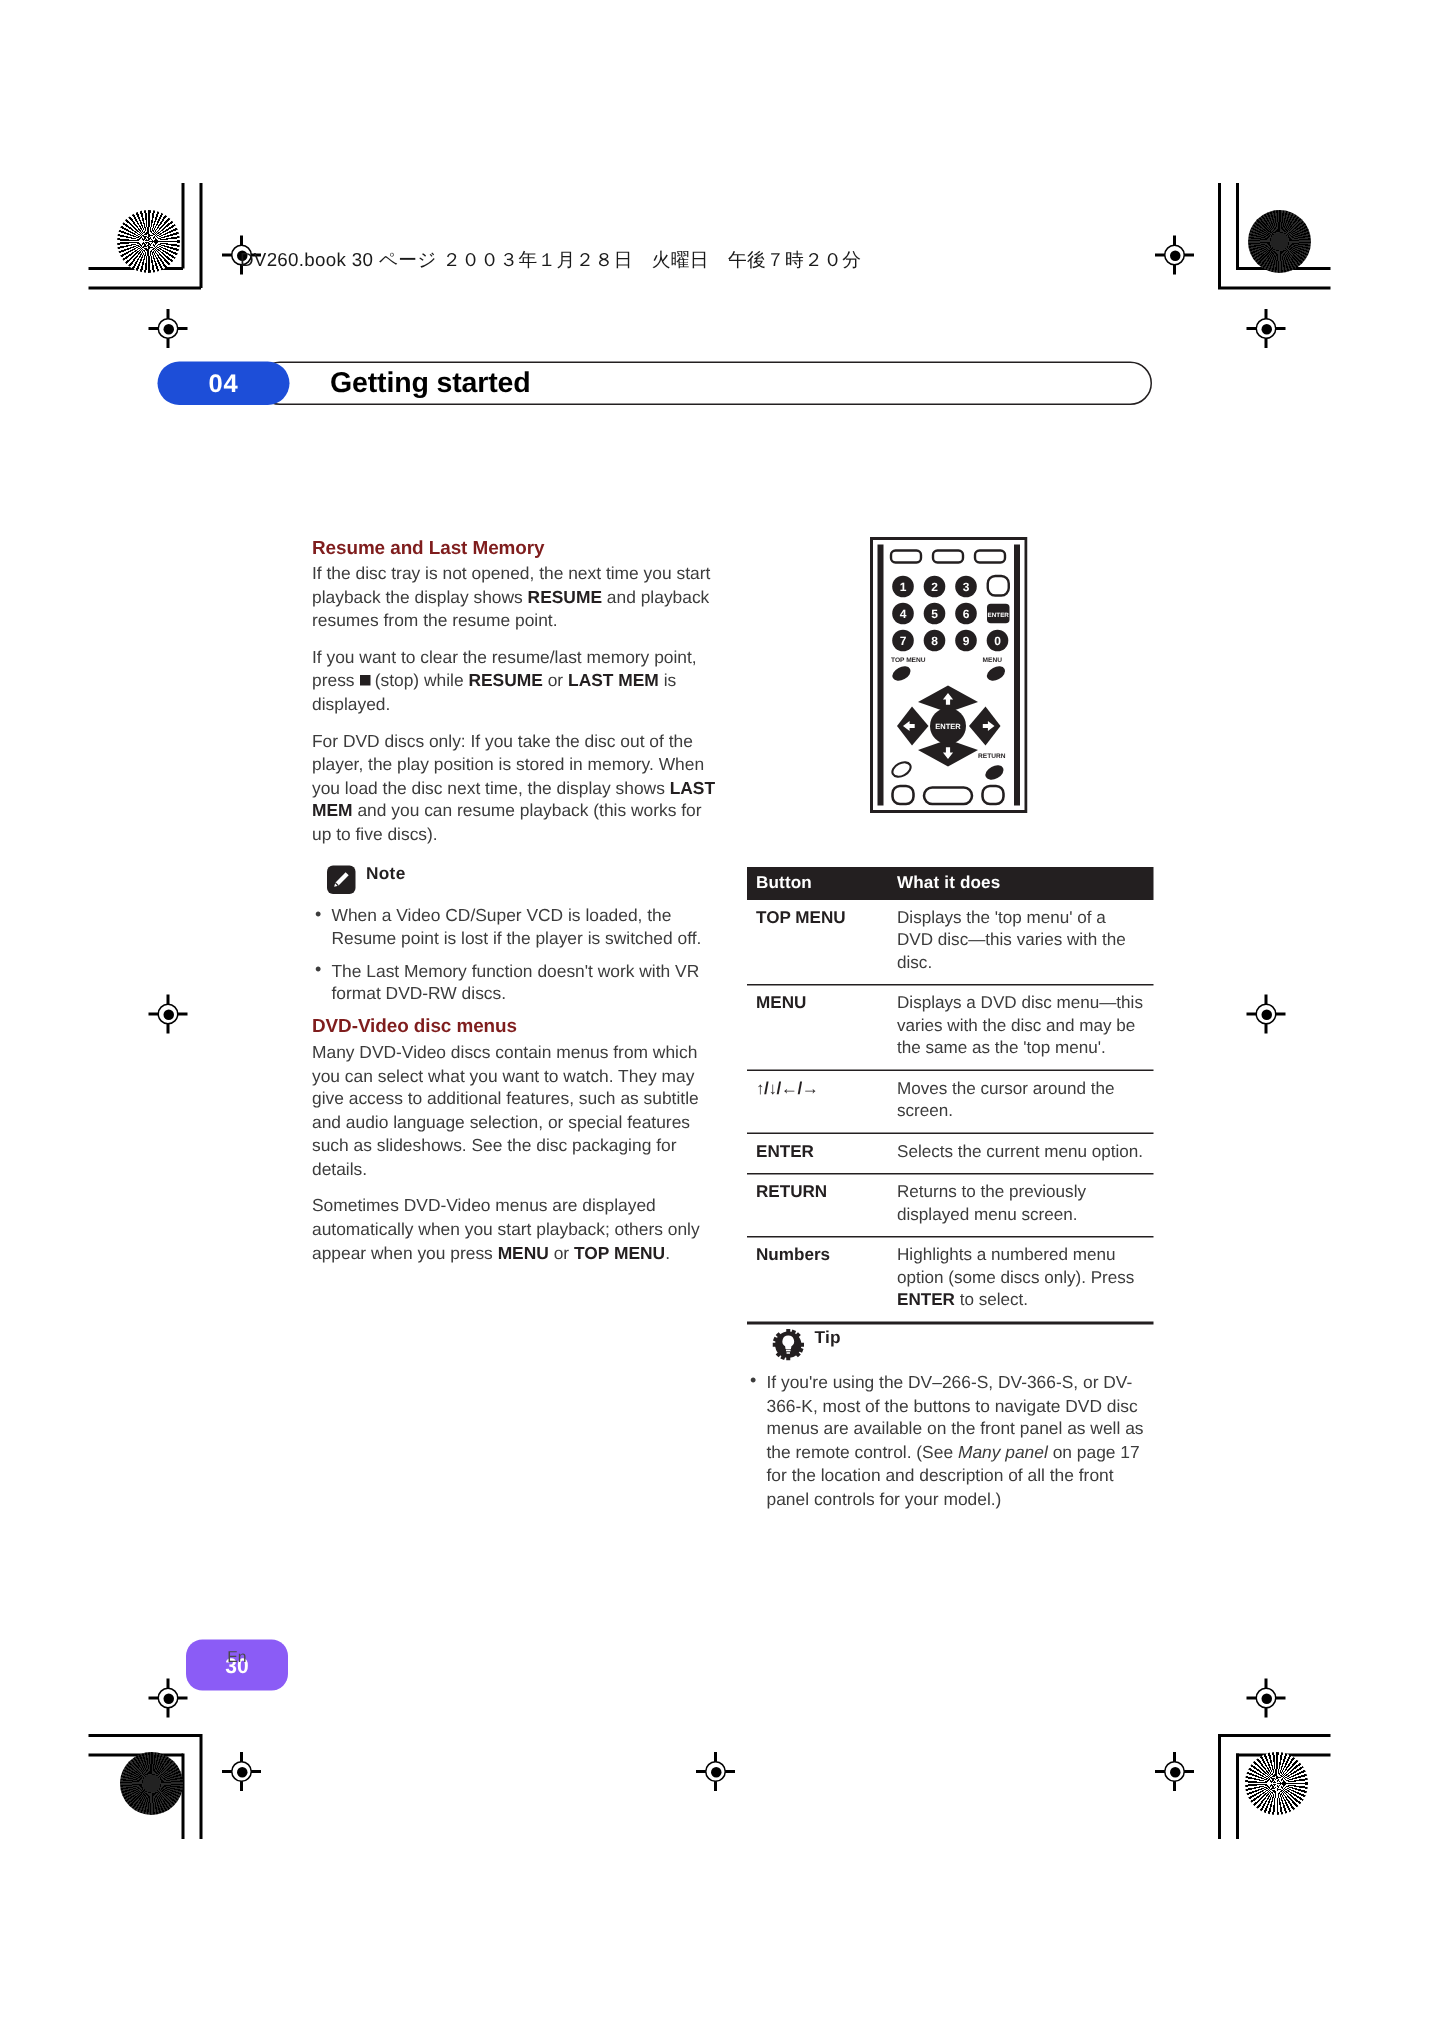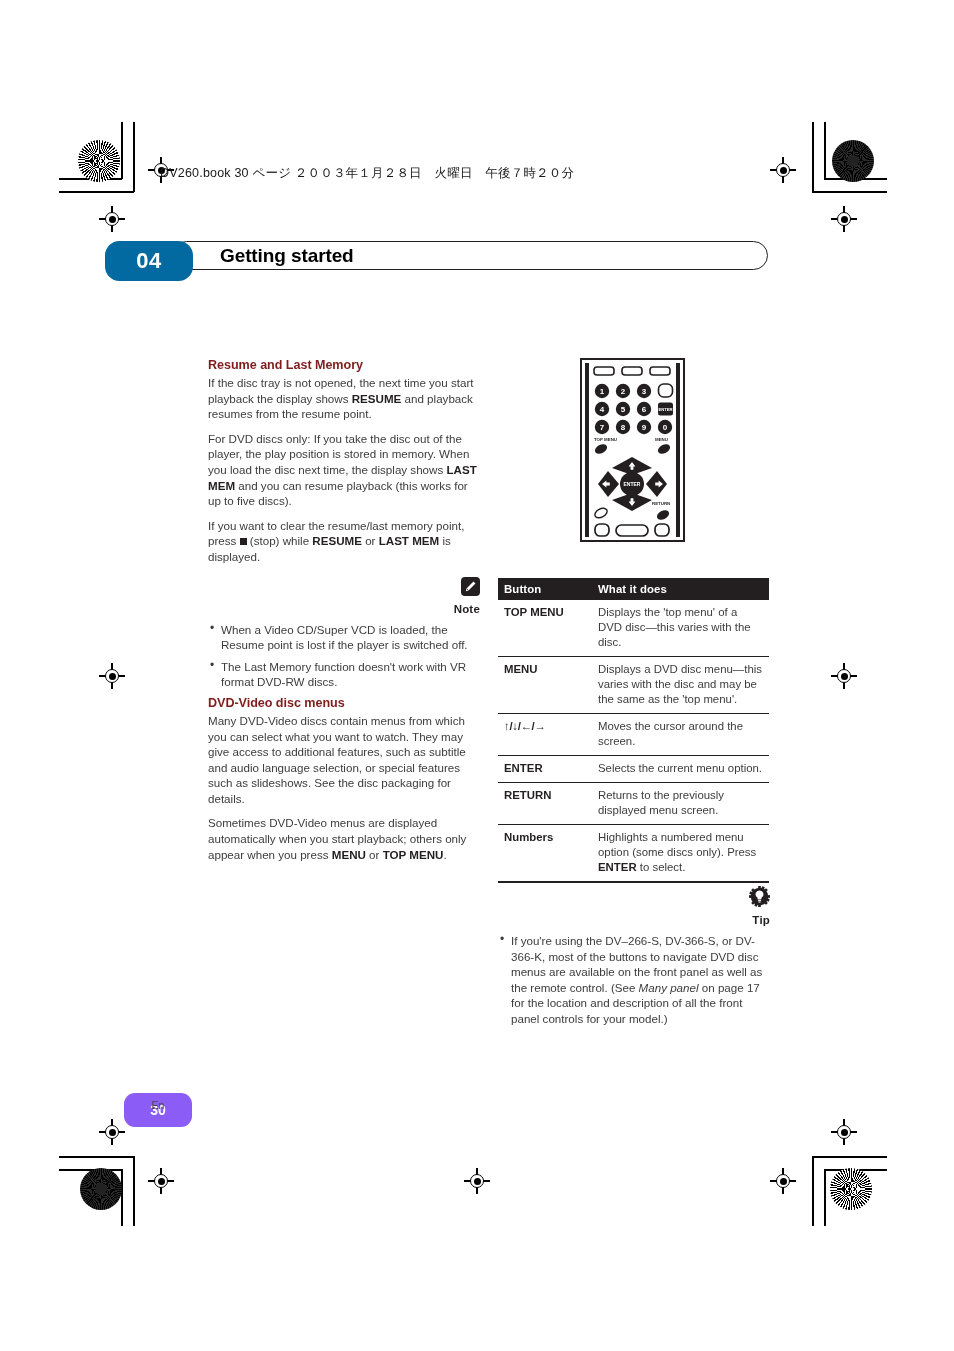--- a/index.html
+++ b/index.html
@@ -34,22 +34,22 @@
 
   
   .slug{
     position:absolute;left:160px;top:165px;font-size:12.5px;letter-spacing:.2px;
     color:#1a1a1a;white-space:nowrap;
   }
 
   
   .chapter-head{position:absolute;left:105px;top:241px;width:663px;height:29px;}
   .chapter-num{
-    position:absolute;left:0;top:0;width:88px;height:40px;background:#0369a1;
-    border-radius:14.5px;color:#fff;font-weight:bold;font-size:22px;
+    position:absolute;left:0;top:0;width:88px;height:29px;background:#1d4ed8;
+    border-radius:14.5px;color:#fff;font-weight:bold;font-size:17px;
     display:flex;align-items:center;justify-content:center;letter-spacing:.5px;z-index:2;
   }
   .chapter-title-pill{
     position:absolute;left:67px;top:0;width:596px;height:29px;
     border:1.6px solid #231f20;border-radius:14.5px;box-sizing:border-box;background:#fff;
   }
   .chapter-title{
     position:absolute;left:115px;top:0;height:29px;display:flex;align-items:center;
     font-size:19px;font-weight:bold;color:#000000;z-index:3;letter-spacing:-.1px;
   }
@@ -65,21 +65,21 @@
     font-size:11.6px;line-height:15.6px;margin:0 0 9px 0;color:#3c3c3c;
     text-align:left;
   }
   b{color:#231f20;font-weight:bold;}
   .sq{
     display:inline-block;width:7px;height:7px;background:#231f20;
     vertical-align:middle;position:relative;top:-1px;
   }
 
   
-  .iconhead{display:flex;align-items:flex-end;gap:7px;margin:12px 0 7px 10px;flex-direction:column;}
+  .iconhead{display:flex;align-items:flex-start;gap:7px;margin:12px 0 7px 10px;}
   .icon-badge{
     width:19px;height:19px;background:#231f20;border-radius:4px;
     display:flex;align-items:center;justify-content:center;flex:none;
   }
   .iconhead .label{font-size:11.5px;font-weight:bold;color:#231f20;letter-spacing:.2px;}
   .gear-wrap{width:21px;height:21px;flex:none;display:flex;align-items:center;justify-content:center;}
 
   ul.bullets{margin:0;padding:0;list-style:none;}
   ul.bullets li{
     position:relative;padding-left:13px;margin-bottom:6px;
@@ -231,23 +231,23 @@
     <div class="chapter-title">Getting started</div>
   </div>
 
   <div class="col-left">
 
     <h2 class="sec">Resume and Last Memory</h2>
 
 
     <p class="body"><span>If the disc tray is not opened, the next time you start playback the display shows </span><b>RESUME</b><span> and playback resumes from the resume point.</span></p>
 
+    <p class="body"><span>If you want to clear the resume/last memory point, press </span><span class="sq"></span><span> (stop) while </span><b>RESUME</b><span> or </span><b>LAST MEM</b><span> is displayed.</span></p>
+
     <p class="body"><span>For DVD discs only: If you take the disc out of the player, the play position is stored in memory. When you load the disc next time, the display shows </span><b>LAST MEM</b><span> and you can resume playback (this works for up to five discs).</span></p>
-
-    <p class="body"><span>If you want to clear the resume/last memory point, press </span><span class="sq"></span><span> (stop) while </span><b>RESUME</b><span> or </span><b>LAST MEM</b><span> is displayed.</span></p>
 
     <div class="iconhead">
       <span class="icon-badge">
         <svg width="13" height="13" viewBox="0 0 16 16" aria-hidden="true">
           <path d="M11.6 1.9 L14.1 4.4 L5.6 12.9 L2.2 13.8 L3.1 10.4 Z" fill="#ffffff"></path>
           <path d="M3.1 10.4 L5.6 12.9" stroke="#231f20" stroke-width="1"></path>
         </svg>
       </span>
       <span class="label">Note</span>
     </div>

